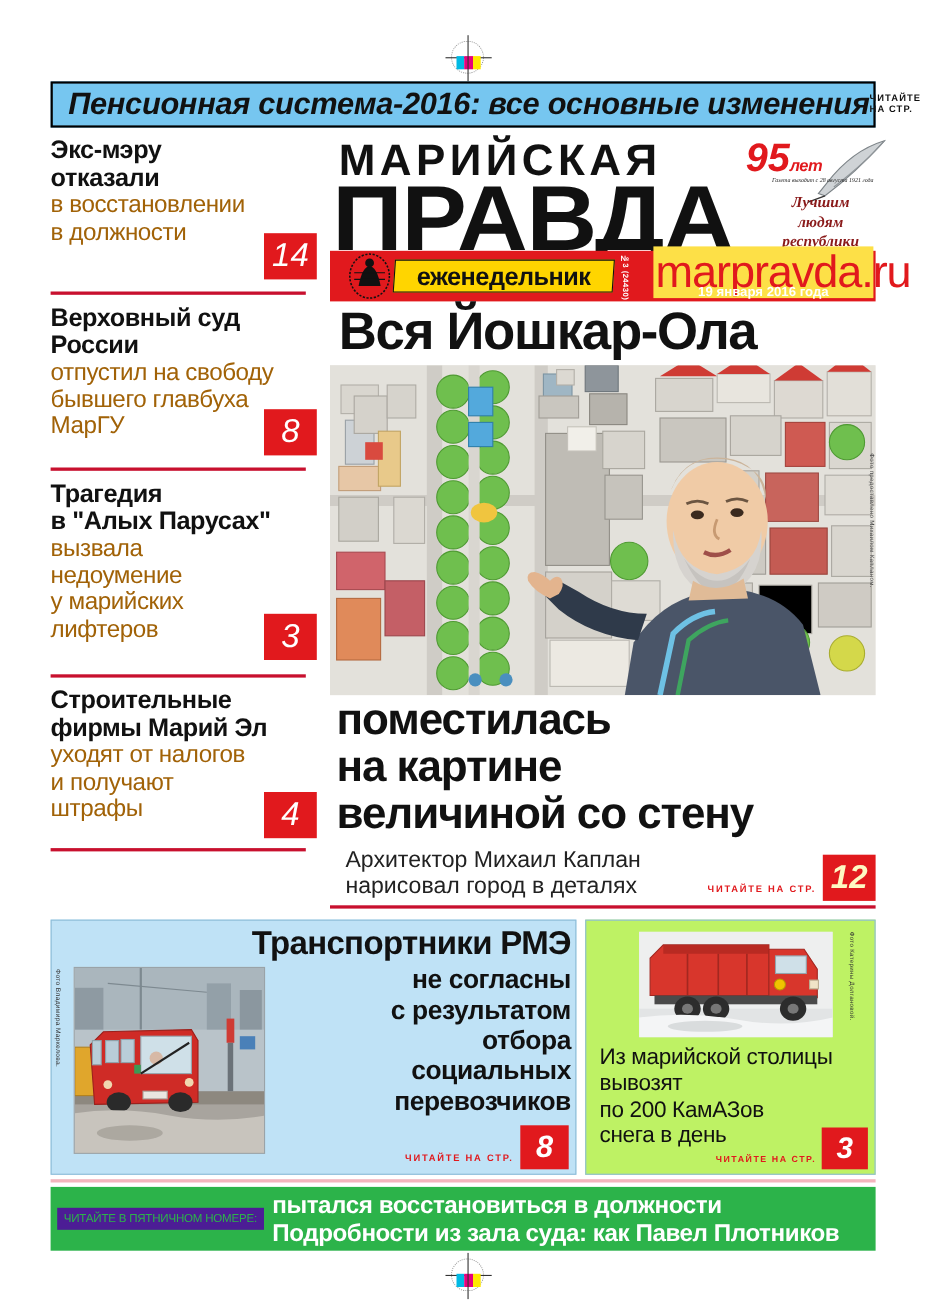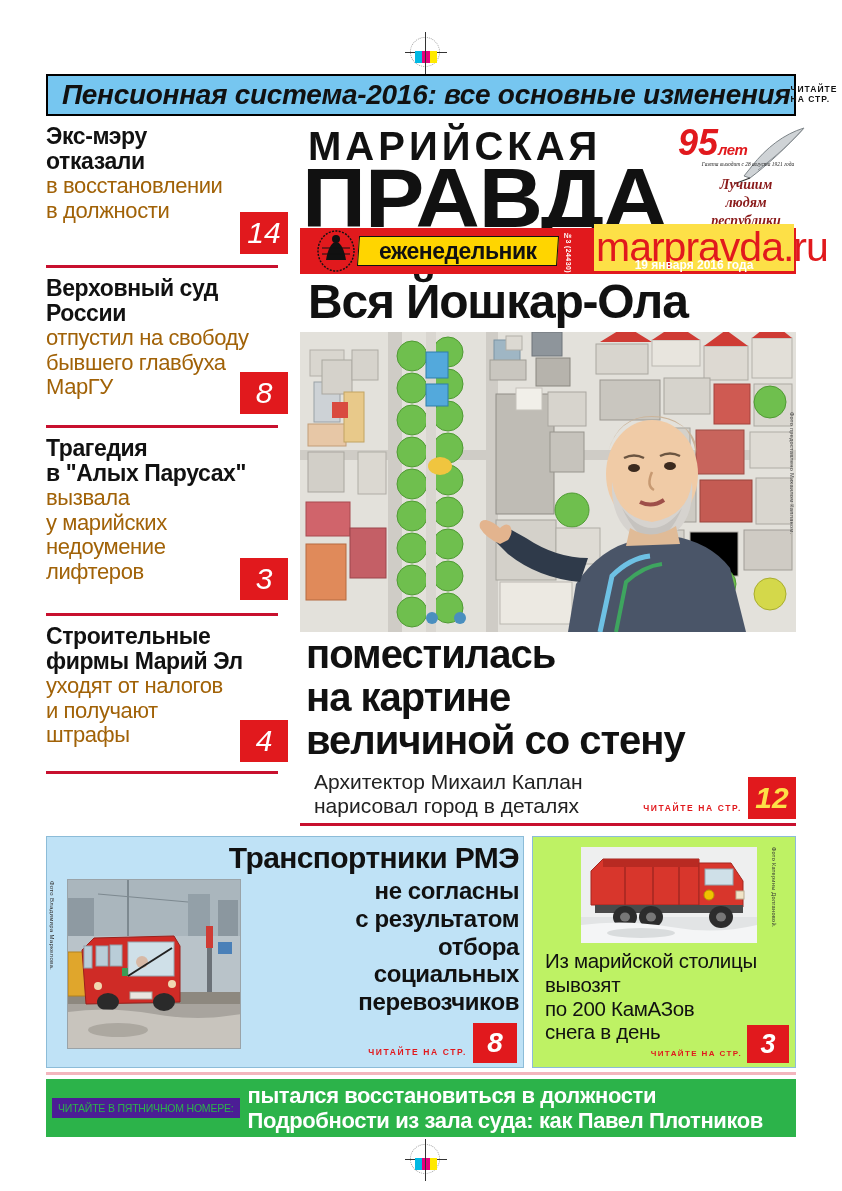--- a/index.html
+++ b/index.html
@@ -150,21 +150,21 @@
   }
   .ms-deck-row { display:flex; align-items:flex-end; margin-top:8px; }
   .ms-deck {
     flex:1; padding-left:14px; font-size:21px; color:#222; line-height:1.18;
   }
   .ms-read {
     font-size:8.5px; font-weight:bold; color:#e1191d; letter-spacing:1.6px;
     padding-right:6px; padding-bottom:6px; white-space:nowrap;
   }
   .ms-page {
-    width:48px; height:42px; background:#e1191d; color:#fde047;
+    width:48px; height:42px; background:#e1191d; color:#fef9c3;
     font-size:30px; font-weight:bold; font-style:italic;
     display:flex; align-items:center; justify-content:center;
   }
   .ms-rule { width:496px; height:3px; background:#c8102e; margin-top:4px; }
 
   
   .bus-block {
     position:absolute; left:46px; top:836px; width:478px; height:232px;
     background:#bfe2f6; border:1px solid #8cbcd8;
   }
@@ -292,22 +292,22 @@
       <div class="lc-sub">бывшего главбуха</div>
       <div class="lc-sub">МарГУ</div>
       <div class="lc-page" style="top:96px;">8</div>
       <div class="rule"></div>
     </div>
 
     <div class="lc-item" style="height:180px;">
       <div class="lc-head">Трагедия</div>
       <div class="lc-head">в "Алых Парусах"</div>
       <div class="lc-sub">вызвала</div>
+      <div class="lc-sub">недоумение</div>
       <div class="lc-sub">у марийских</div>
-      <div class="lc-sub">недоумение</div>
       <div class="lc-sub">лифтеров</div>
       <div class="lc-page" style="top:122px;">3</div>
       <div class="rule"></div>
     </div>
 
     <div class="lc-item" style="height:150px;">
       <div class="lc-head">Строительные</div>
       <div class="lc-head">фирмы Марий Эл</div>
       <div class="lc-sub">уходят от налогов</div>
       <div class="lc-sub">и получают</div>

